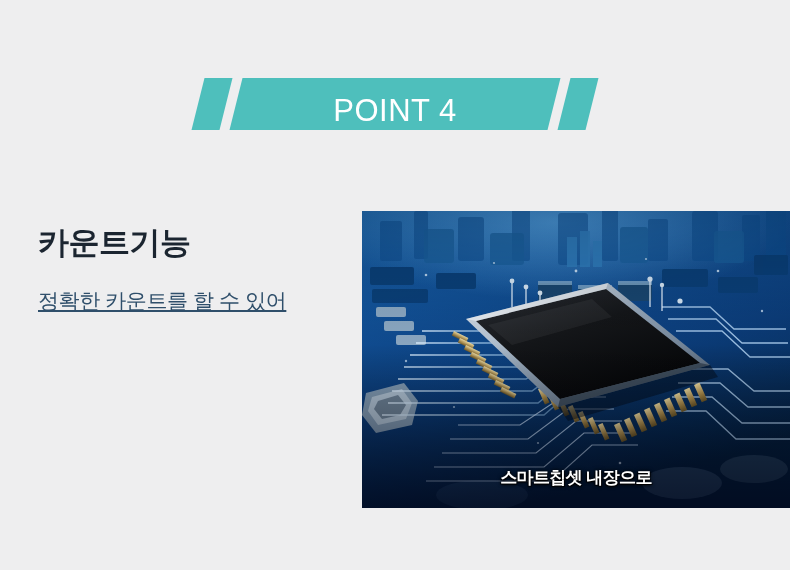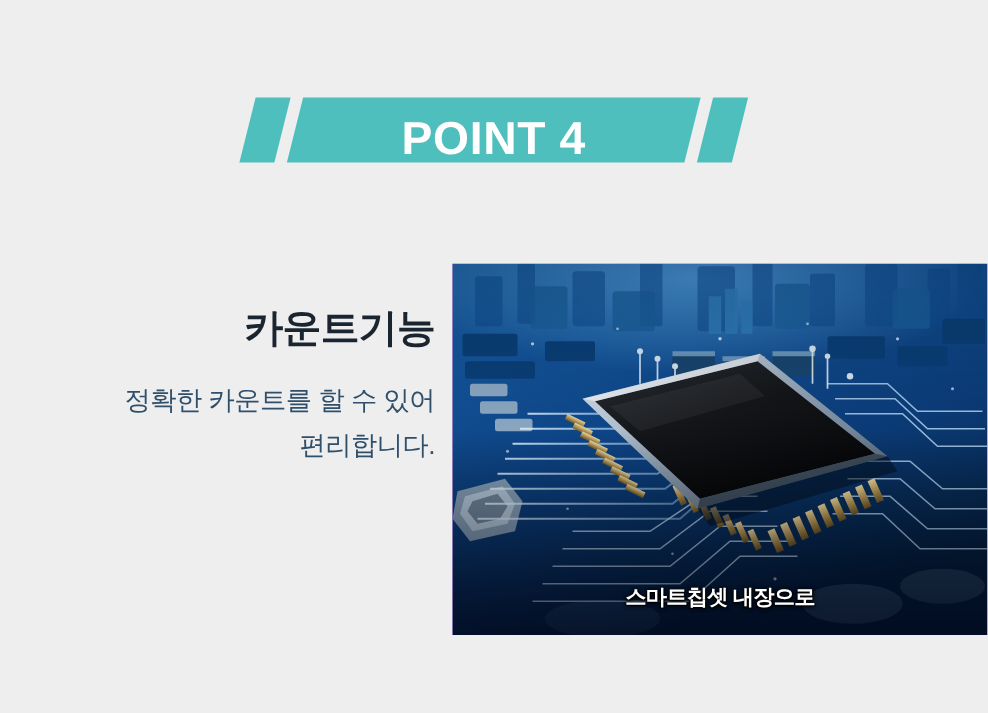--- a/index.html
+++ b/index.html
@@ -36,60 +36,59 @@
 
   .banner-label {
     position: absolute;
     left: 0;
     top: 0;
     width: 790px;
     height: 64px;
     display: flex;
     align-items: center;
     justify-content: center;
-    font-size: 37px;
-    font-weight: bold;
+    font-size: 31px;
+    font-weight: normal;
     color: #ffffff;
     letter-spacing: 0.5px;
     line-height: 1;
   }
 
   
   .copy {
     position: absolute;
     left: 38px;
-    top: 244px;
+    top: 224px;
     width: 310px;
-    text-align: right;
   }
   .copy-title {
     font-size: 31px;
     font-weight: bold;
     color: #1b2530;
     line-height: 1.2;
     margin: 0 0 22px 0;
     letter-spacing: -0.5px;
   }
   .copy-body {
     font-size: 21px;
     color: #2f4f6b;
     line-height: 36px;
     letter-spacing: -0.4px;
   }
-  .copy-body div { white-space: nowrap; }
+  .copy-body div { white-space: nowrap; text-decoration: underline; }
 
   
   .photo {
     position: absolute;
     left: 362px;
     top: 211px;
     width: 428px;
     height: 297px;
     overflow: hidden;
-    background: #4c1d95;
+    background: #a21caf;
   }
   .photo svg { display: block; }
 
   .photo-caption {
     position: absolute;
     left: 0;
     bottom: 18px;
     width: 428px;
     text-align: center;
     color: #ffffff;
@@ -108,21 +107,20 @@
   <div class="banner-shape banner-tick-left"></div>
   <div class="banner-shape banner-bar"></div>
   <div class="banner-shape banner-tick-right"></div>
   <div class="banner-label">POINT 4</div>
 </div>
 
 <div class="copy">
   <h2 class="copy-title">카운트기능</h2>
   <div class="copy-body">
     <div>정확한 카운트를 할 수 있어</div>
-    <div>편리합니다.</div>
   </div>
 </div>
 
 <div class="photo">
   <svg width="428" height="297" viewBox="0 0 428 297">
     <defs>
       <linearGradient id="boardBg" x1="0" y1="0" x2="0.35" y2="1">
         <stop offset="0%" stop-color="#1a63ab"></stop>
         <stop offset="28%" stop-color="#12539a"></stop>
         <stop offset="62%" stop-color="#0b3c79"></stop>

